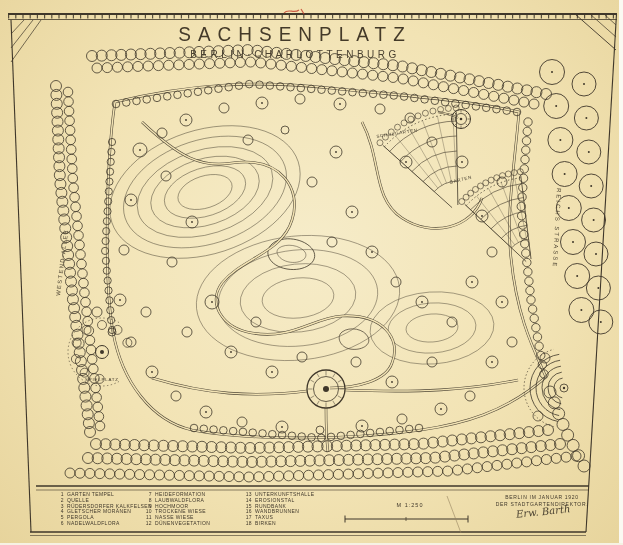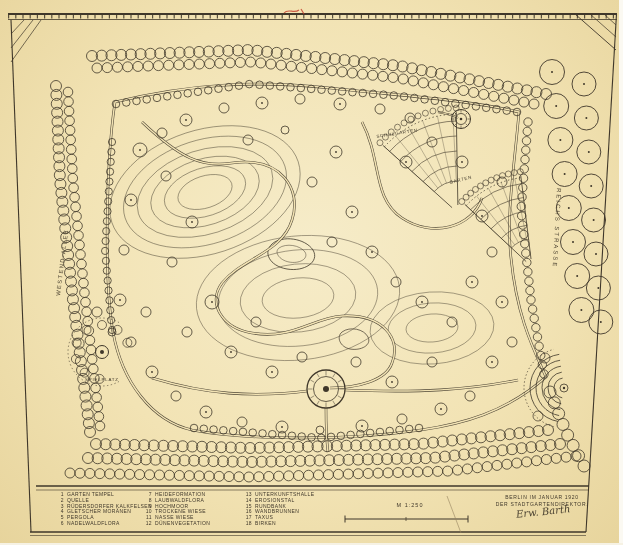--- a/index.html
+++ b/index.html
@@ -735,20 +735,24 @@
         <line x1="406" y1="517" x2="406" y2="521" stroke="#3f372a" stroke-width="0.7"></line>
         <line x1="447" y1="496" x2="461" y2="533" stroke="#95825f" stroke-width="0.7" opacity="0.85"></line>
         <path d="M284,13 C288,8 294,14 299,10 M301,9 l3,5" fill="none" stroke="#c03a28" stroke-width="1.2" opacity="0.8"></path>
       </g>
     <g id="svg-labels">
       <text transform="translate(60,296) rotate(-83)" font-size="5.8" letter-spacing="1.4" fill="#4a4130">WESTEND-ALLEE</text>
       <text transform="translate(557,188) rotate(93)" font-size="6" letter-spacing="2" fill="#4a4130">REICHS STRASSE</text>
     </g>
   </svg>
 
+  <div class="ovl title-block">
+    <div class="title-main">SACHSENPLATZ</div>
+    <div class="title-sub">BERLIN·CHARLOTTENBURG</div>
+  </div>
 
   <div class="ovl plan-label" style="left:376px;top:134px;transform:rotate(-9deg);">SCHULGARTEN</div>
   <div class="ovl plan-label" style="left:449px;top:180px;transform:rotate(-14deg);">GARTEN</div>
   <div class="ovl plan-label" style="left:85px;top:377px;">SPIELPLATZ</div>
 
   <div class="ovl legend-col" style="left:56px;">
     <div class="lrow">
         <span class="ln">1</span>
         <span class="lt">GARTEN TEMPEL</span>
       </div>

